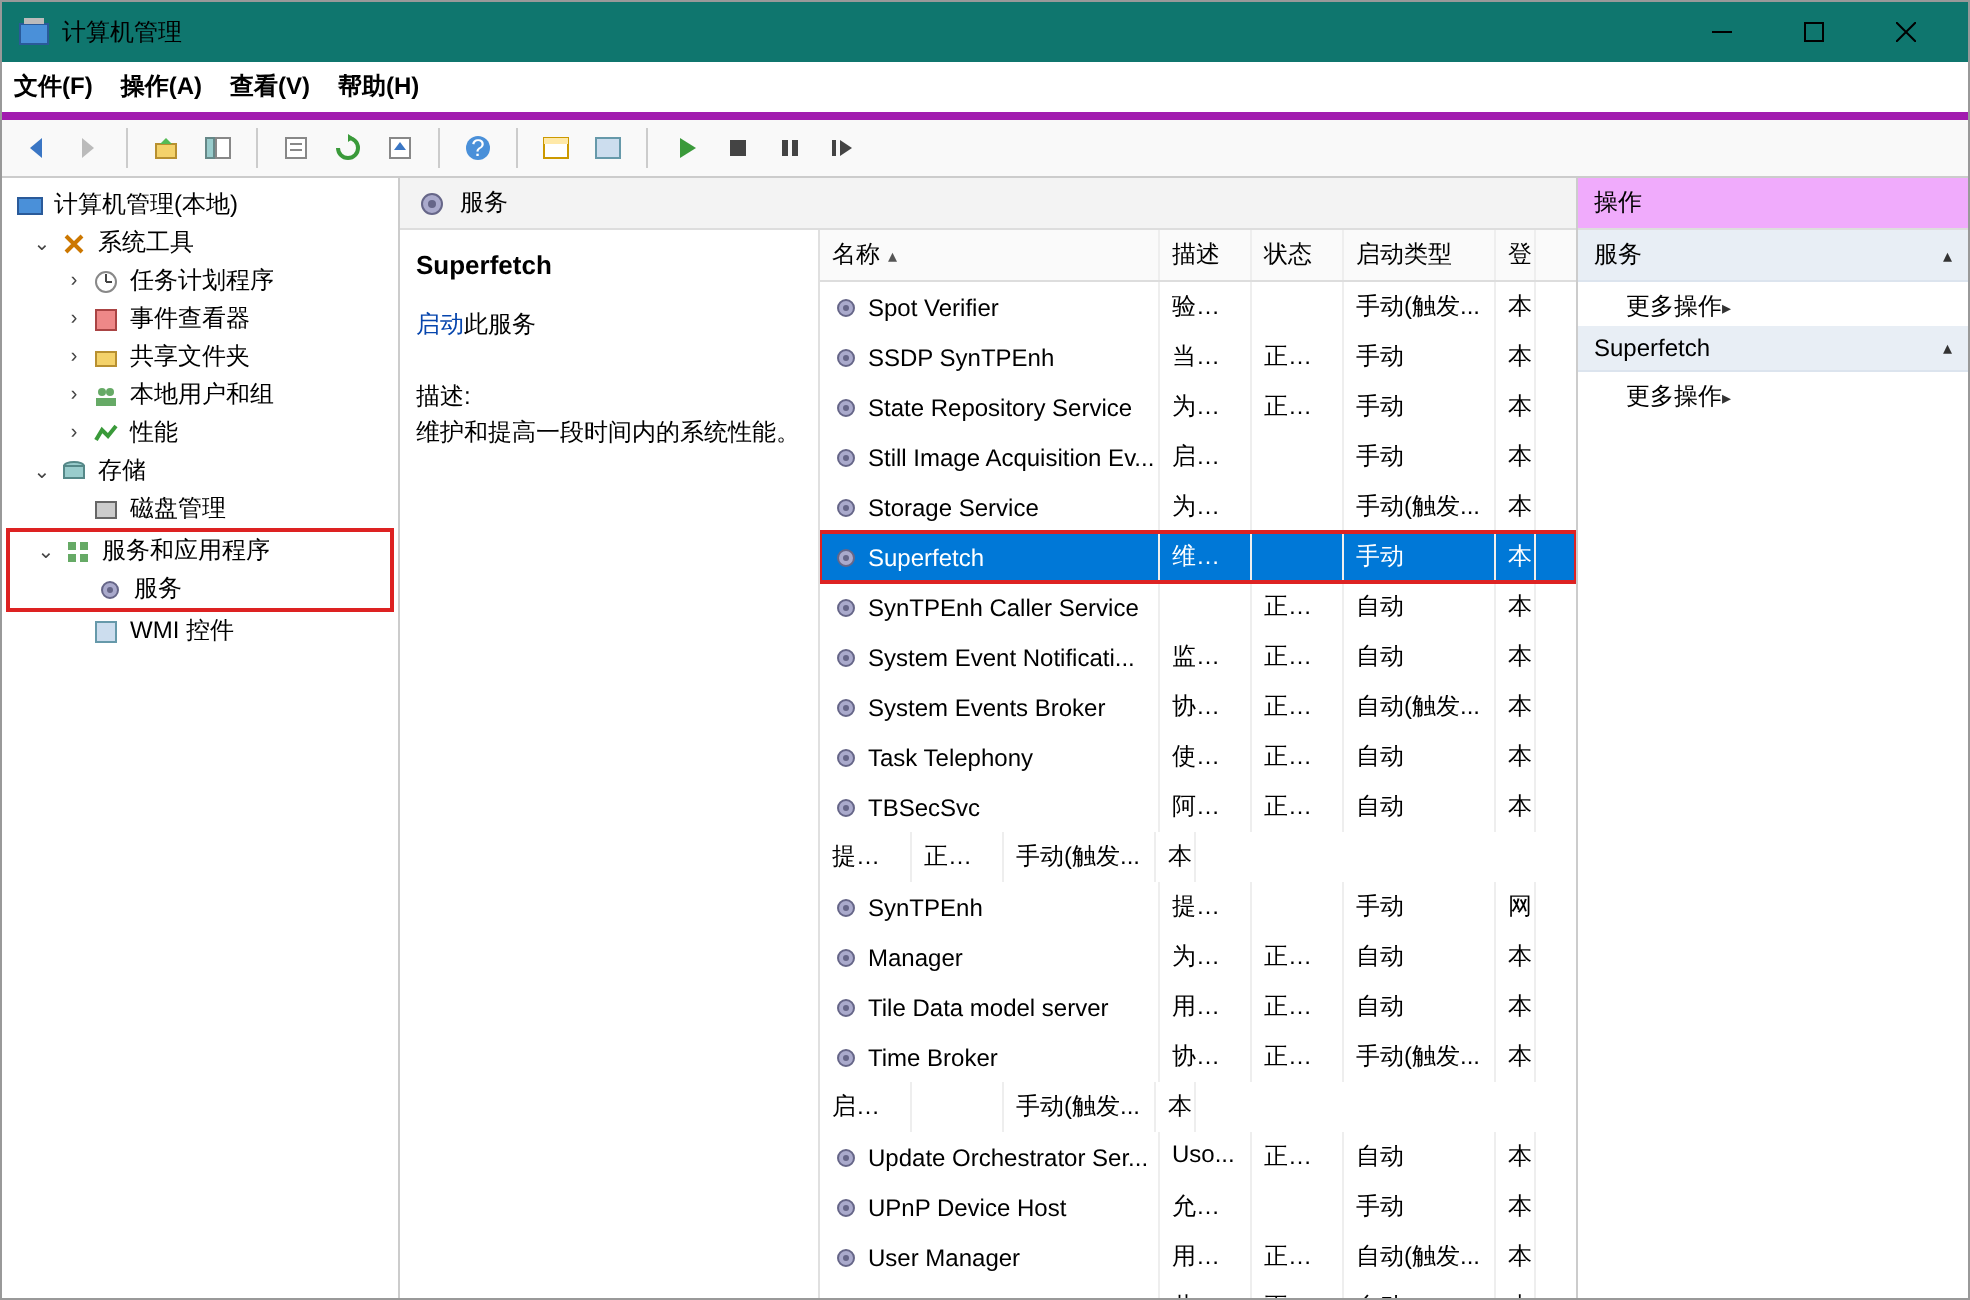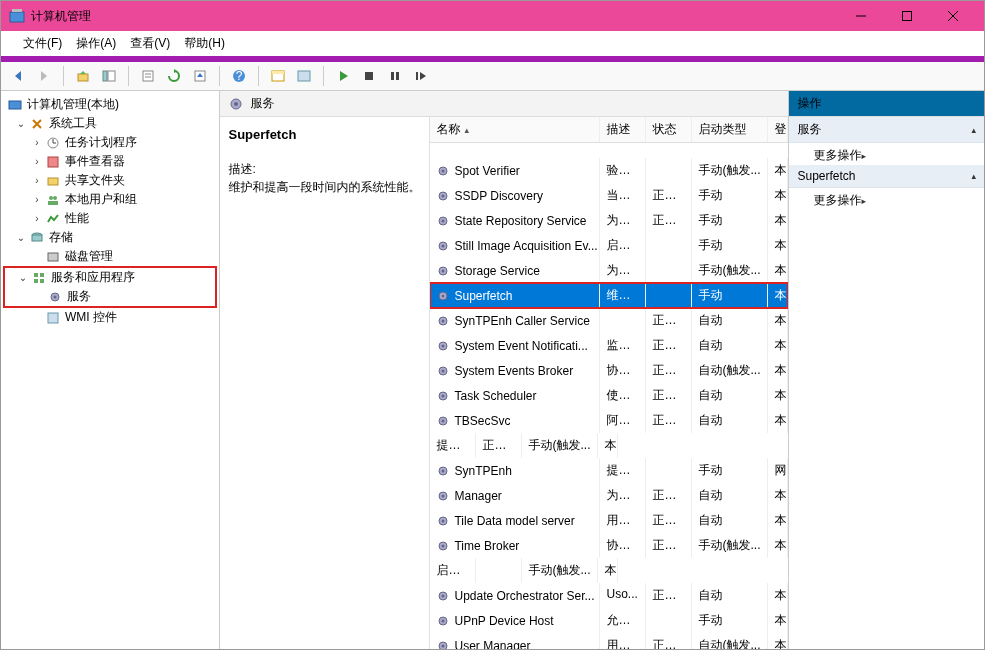--- a/index.html
+++ b/index.html
@@ -1,58 +1,58 @@
 <!DOCTYPE html>
 <html><head>
 <meta charset="utf-8">
 <style>
 * { box-sizing: border-box; margin: 0; padding: 0; font-family: "Microsoft YaHei", "Segoe UI", sans-serif; font-size: 12px; }
 body { width: 985px; height: 650px; background: #fff; overflow: hidden; border: 1px solid #999; }
-.titlebar { display: flex; align-items: center; height: 30px; background: #ec4899; padding: 0 8px; }
+.titlebar { display: flex; align-items: center; height: 30px; background: #0f766e; padding: 0 8px; }
 .titlebar .icon { width: 16px; height: 16px; margin-right: 6px; }
 .titlebar .title { flex: 1; }
 .window-controls { display: flex; }
 .window-btn { width: 46px; height: 30px; display: flex; align-items: center; justify-content: center; cursor: pointer; }
-.menubar { display: flex; gap: 14px; padding: 4px 22px; border-bottom: 6px solid #a21caf; }
+.menubar { display: flex; gap: 14px; padding: 4px 6px; border-bottom: 4px solid #a21caf; font-weight: bold; }
 .menubar span { cursor: pointer; }
 .toolbar { display: flex; align-items: center; gap: 4px; padding: 3px 6px; border-bottom: 1px solid #ccc; background: #f9f9f9; }
 .toolbtn { width: 22px; height: 22px; display: flex; align-items: center; justify-content: center; border: 1px solid transparent; cursor: pointer; }
 .sep { width: 1px; height: 20px; background: #ccc; margin: 0 4px; }
 .content { display: flex; height: calc(100% - 30px - 26px - 30px); }
-.tree { width: 220px; border-right: 1px solid #ccc; padding: 4px 2px; overflow: auto; }
+.tree { width: 199px; border-right: 1px solid #ccc; padding: 4px 2px; overflow: auto; }
 .tree-item { display: flex; align-items: center; padding: 1px 2px; cursor: pointer; white-space: nowrap; }
 .caret { width: 12px; text-align: center; color: #444; font-size: 10px; }
 .tree-icon { width: 16px; height: 16px; margin: 0 4px 0 2px; display: inline-flex; align-items: center; justify-content: center; }
 .ind1 { padding-left: 12px; }
 .ind2 { padding-left: 28px; }
 .red-box { border: 2px solid #d22; }
 .main { flex: 1; display: flex; flex-direction: column; border-right: 1px solid #ccc; }
 .main-header { display: flex; align-items: center; padding: 4px 8px; background: #f3f3f3; border-bottom: 1px solid #ddd; }
 .main-header .gear { width: 16px; height: 16px; margin-right: 6px; }
 .main-split { display: flex; flex: 1; overflow: hidden; }
 .detail-pane { width: 210px; padding: 10px 8px; border-right: 1px solid #e0e0e0; }
 .detail-pane h2 { font-size: 13px; font-weight: bold; margin-bottom: 14px; }
 .link { color: #0645ad; cursor: pointer; }
 .detail-pane p { margin-top: 18px; line-height: 1.5; }
-.list-pane { flex: 1; overflow: hidden; display: flex; flex-direction: column; gap: 15px; }
+.list-pane { flex: 1; overflow: hidden; display: flex; flex-direction: column; }
 .list-header { display: flex; border-bottom: 1px solid #ddd; background: #fafafa; }
 .col { padding: 4px 6px; border-right: 1px solid #eee; overflow: hidden; text-overflow: ellipsis; white-space: nowrap; }
 .c-name { width: 170px; display: flex; align-items: center; }
 .c-desc { width: 46px; }
 .c-status { width: 46px; }
 .c-start { width: 76px; }
 .c-logon { width: 20px; }
 .sort-arrow { margin-left: 4px; color: #555; font-size: 9px; }
 .list-body { flex: 1; overflow-y: auto; overflow-x: hidden; }
 .row { display: flex; cursor: default; }
 .row.selected { background: #0078d7; color: #fff; }
 .row .gear-icon { width: 14px; height: 14px; margin-right: 4px; flex-shrink: 0; }
 .row.selected-outline { outline: 2px solid #d22; outline-offset: -1px; }
 .actions { width: 195px; }
-.actions-hdr { padding: 4px 8px; background: #0369a1; border-bottom: 1px solid #ddd; }
+.actions-hdr { padding: 4px 8px; background: #f0abfc; border-bottom: 1px solid #ddd; }
 .action-group-title { background: #e8eef5; padding: 4px 8px; display: flex; justify-content: space-between; align-items: center; border-bottom: 1px solid #dce4ee; }
 .action-item { padding: 4px 8px 1px 24px; cursor: pointer; display: flex; justify-content: flex-start; align-items: center; }
 .tri { font-size: 9px; color: #333; }
 svg { display: block; }
 </style>
 </head>
 <body>
 
 <div class="titlebar">
   <span class="icon">
@@ -307,20 +307,23 @@
             <circle cx="8" cy="8" r="5" fill="#aac" stroke="#668"></circle>
             <circle cx="8" cy="8" r="2" fill="#668"></circle>
           </svg>
         </span>
       <span>服务</span>
     </div>
     <div class="main-split">
 
       <div class="detail-pane">
         <h2>Superfetch</h2>
+        <div>
+          <span class="link">启动</span><span>此服务</span>
+        </div>
         <p>
           <span>描述:</span><br>
           <span>维护和提高一段时间内的系统性能。</span>
         </p>
       </div>
 
       <div class="list-pane">
         <div class="list-header">
           <div class="col c-name">
               <span>名称</span>
@@ -348,21 +351,21 @@
               <div class="col c-logon">本</div>
             </div>
             <div class="row">
               <div class="col c-name">
                 <span class="gear-icon">
                   <svg width="14" height="14">
                     <circle cx="7" cy="7" r="4" fill="#aac" stroke="#668"></circle>
                     <circle cx="7" cy="7" r="1.5" fill="#668"></circle>
                   </svg>
                 </span>
-                <span>SSDP Discovery</span>
+                <span>SSDP SynTPEnh</span>
               </div>
               <div class="col c-desc">当发...</div>
               <div class="col c-status">正在...</div>
               <div class="col c-start">手动</div>
               <div class="col c-logon">本</div>
             </div>
             <div class="row">
               <div class="col c-name">
                 <span class="gear-icon">
                   <svg width="14" height="14">
@@ -468,21 +471,21 @@
               <div class="col c-logon">本</div>
             </div>
             <div class="row">
               <div class="col c-name">
                 <span class="gear-icon">
                   <svg width="14" height="14">
                     <circle cx="7" cy="7" r="4" fill="#aac" stroke="#668"></circle>
                     <circle cx="7" cy="7" r="1.5" fill="#668"></circle>
                   </svg>
                 </span>
-                <span>Task Scheduler</span>
+                <span>Task Telephony</span>
               </div>
               <div class="col c-desc">使用...</div>
               <div class="col c-status">正在...</div>
               <div class="col c-start">自动</div>
               <div class="col c-logon">本</div>
             </div>
             <div class="row">
               <div class="col c-name">
                 <span class="gear-icon">
                   <svg width="14" height="14">

